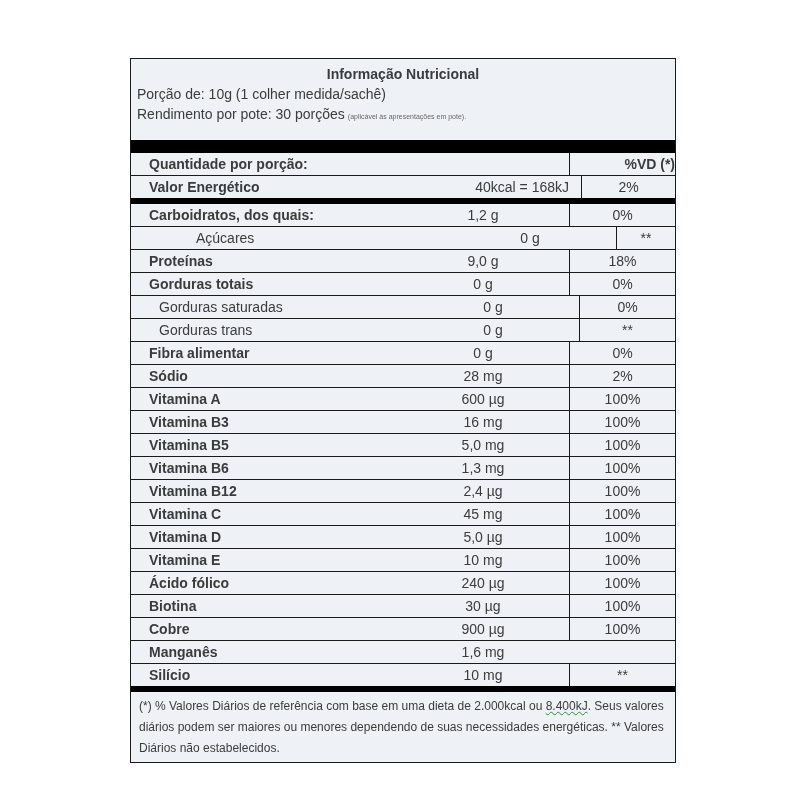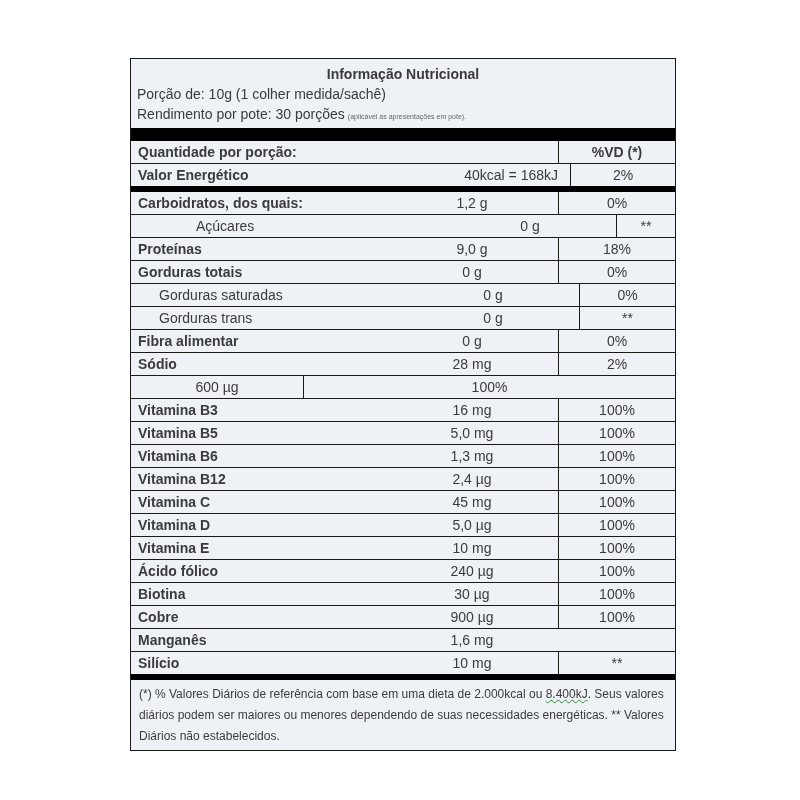--- a/index.html
+++ b/index.html
@@ -18,21 +18,21 @@
       position: absolute;
       left: 130px;
       top: 58px;
       width: 544px;
       border: 1.5px solid #1a1a1a;
       background: #eef1f6;
       box-sizing: content-box;
     }
     .head {
       height: 69px;
-      padding: 0 0 0 6px;
+      padding: 0 0 12px 6px;
       position: relative;
     }
     .head .title {
       text-align: center;
       font-weight: bold;
       font-size: 14px;
       line-height: 19px;
       padding-top: 6px;
       margin-left: -6px;
     }
@@ -59,21 +59,21 @@
       border-bottom: 1.5px solid #1a1a1a;
       font-size: 14px;
       line-height: 22px;
       box-sizing: content-box;
     }
     .row.last {
       border-bottom: none;
     }
     .row .name {
       width: 248px;
-      padding-left: 7px;
+      padding-left: 18px;
       white-space: nowrap;
     }
     .row .name.bold {
       font-weight: bold;
     }
     .row .name.ind1 { padding-left: 65px; }
     .row .name.ind2 { padding-left: 28px; }
     .row .amount {
       width: 172px;
       text-align: center;
@@ -88,20 +88,21 @@
       flex: 1;
       text-align: center;
       border-left: 1.5px solid #1a1a1a;
       white-space: nowrap;
     }
     .row.header-row .name {
       font-weight: bold;
     }
     .row.header-row .vd {
       font-weight: bold;
+      text-align: right;
     }
     .row.header-row .amount,
     .row.energy .amount { width: 172px; }
     .foot {
       padding: 4px 6px 4px 8px;
       font-size: 12px;
       line-height: 21px;
       height: 62px;
     }
     .squiggle {
@@ -169,20 +170,21 @@
         <div class="name bold">Fibra alimentar</div>
         <div class="amount">0 g</div>
         <div class="vd">0%</div>
       </div>
       <div class="row">
         <div class="name bold">Sódio</div>
         <div class="amount">28 mg</div>
         <div class="vd">2%</div>
       </div>
       <div class="row">
+        <div class="name bold">Vitamina A</div>
         <div class="amount">600 µg</div>
         <div class="vd">100%</div>
       </div>
       <div class="row">
         <div class="name bold">Vitamina B3</div>
         <div class="amount">16 mg</div>
         <div class="vd">100%</div>
       </div>
       <div class="row">
         <div class="name bold">Vitamina B5</div>

